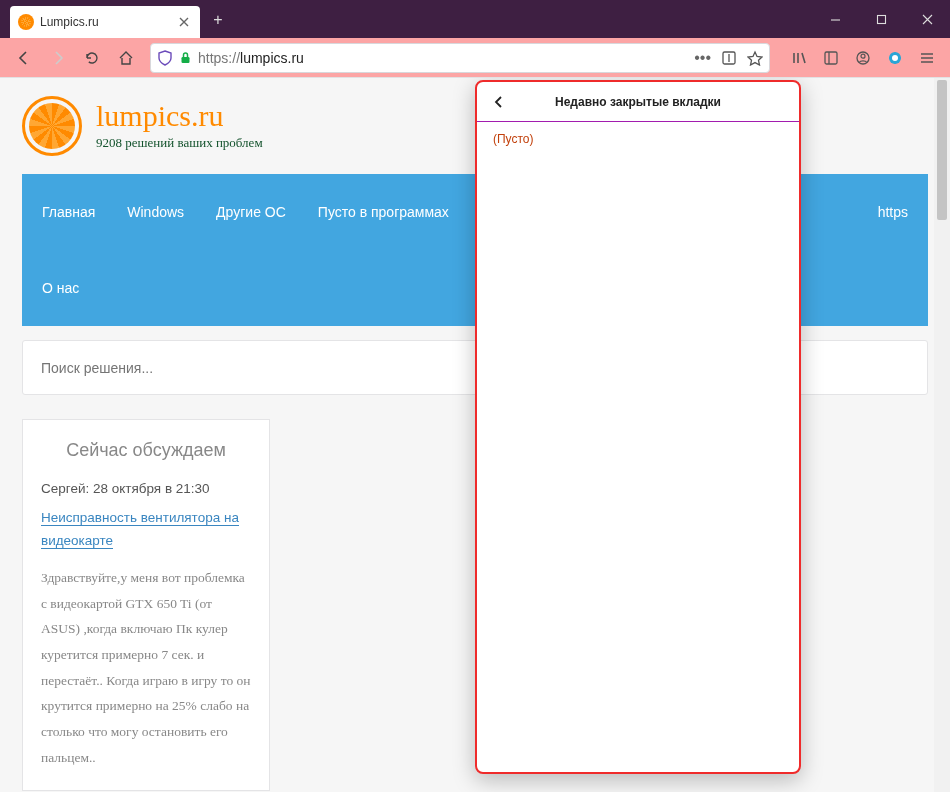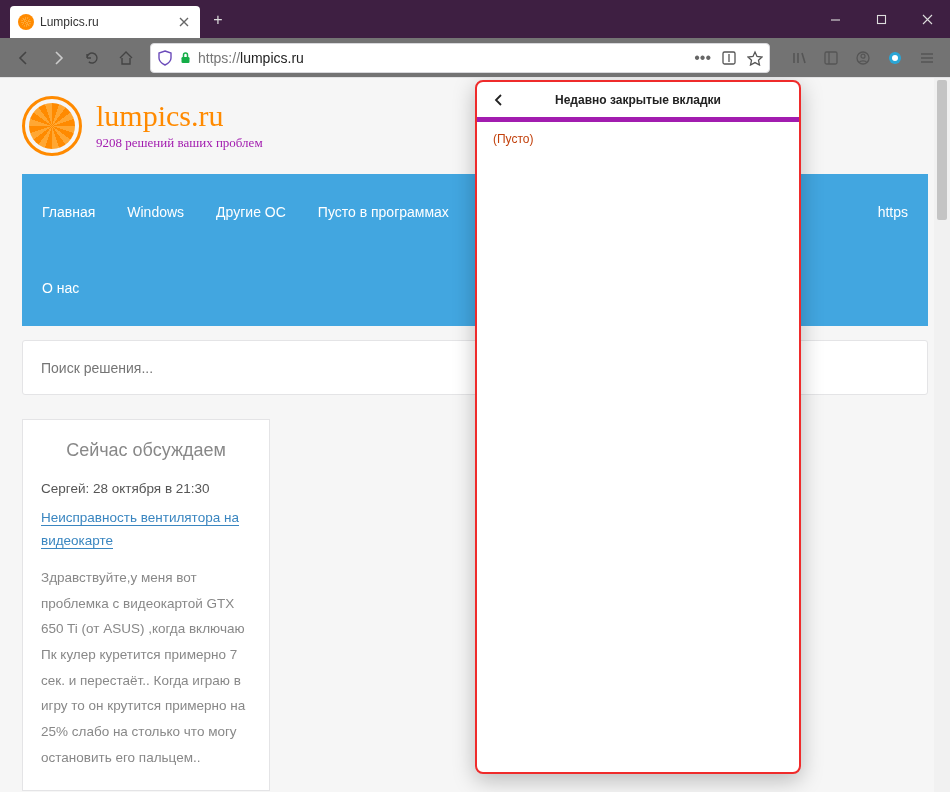--- a/index.html
+++ b/index.html
@@ -10,66 +10,66 @@
 .tab { height: 32px; background: #fff; border-radius: 4px 4px 0 0; width: 190px; display: flex; align-items: center; padding: 0 8px; gap: 6px; font-size: 12px; color: #333; }
 .tab-favicon { width: 16px; height: 16px; border-radius: 50%; background: #ff8a00; position: relative; }
 .tab-favicon::after { content: ""; position: absolute; inset: 3px; border-radius: 50%; background: repeating-conic-gradient(#ff8a00 0 15deg, #ffa733 15deg 30deg); }
 .tab-title { flex: 1; white-space: nowrap; overflow: hidden; text-overflow: ellipsis; }
 .tab-close { width: 16px; height: 16px; display: flex; align-items: center; justify-content: center; color: #666; cursor: pointer; }
 .newtab { width: 28px; height: 28px; display: flex; align-items: center; justify-content: center; color: #ddd; cursor: pointer; font-size: 16px; margin-left: 4px; margin-bottom: 4px;}
 .win-controls { margin-left: auto; display: flex; height: 38px; }
 .win-btn { width: 46px; height: 38px; display: flex; align-items: center; justify-content: center; color: #ddd; cursor: pointer; font-size: 11px; }
 
 
-.toolbar { height: 40px; background: #737373; border-bottom: 1px solid #e2e2e4; display: flex; align-items: center; padding: 0 8px; gap: 2px; }
+.toolbar { height: 40px; background: #fca5a5; border-bottom: 1px solid #e2e2e4; display: flex; align-items: center; padding: 0 8px; gap: 2px; }
 .nav-btn { width: 32px; height: 32px; border-radius: 4px; display: flex; align-items: center; justify-content: center; color: #333; cursor: pointer; }
 .nav-btn.disabled { color: #bbb; }
 .url-wrap { flex: 1; height: 30px; background: #fff; border: 1px solid #d8d8dc; border-radius: 4px; display: flex; align-items: center; padding: 0 6px; gap: 6px; margin: 0 6px; }
 .shield { width: 16px; height: 16px; color: #6b4bba; }
 .lock { color: #14ad47; font-size: 12px; }
 .url-text { flex: 1; font-size: 14px; color: #777; }
 .url-text .domain { color: #222; }
 .url-icons { display: flex; gap: 10px; align-items: center; color: #666; }
 .tool-icons { display: flex; gap: 2px; margin-left: 6px; }
 .tool-icon { width: 30px; height: 30px; display: flex; align-items: center; justify-content: center; color: #555; cursor: pointer; border-radius: 3px; }
 
 
 .viewport { position: relative; height: calc(792px - 78px); overflow: hidden; background: #f6f6f6; }
 .page { padding-top: 14px; }
 .header { display: flex; align-items: center; gap: 14px; padding: 4px 22px 14px; }
 .logo { width: 60px; height: 60px; border-radius: 50%; border: 3px solid #ff8a00; position: relative; overflow: hidden; }
 .logo::before { content: ""; position: absolute; inset: 4px; border-radius: 50%; background: repeating-conic-gradient(#ff8a00 0 18deg, #ffa733 18deg 36deg); }
 .logo-text { color: #ff8a00; font-family: Georgia, serif; font-size: 30px; line-height: 1; }
-.logo-sub { color: #a21caf; font-family: Georgia, serif; font-size: 13px; margin-top: 4px; }
+.logo-sub { color: #14532d; font-family: Georgia, serif; font-size: 13px; margin-top: 4px; }
 
 .navbar { background: #42a6e0; margin: 4px 22px 10px; display: flex; flex-wrap: wrap; padding: 0 4px; }
 .nav-item { color: #fff; padding: 30px 16px; font-size: 14px; cursor: pointer; }
 
 .searchbox { margin: 14px 22px 24px; border: 1px solid #e4e4e6; border-radius: 3px; height: 55px; display: flex; align-items: center; padding: 0 18px; background: #fff; }
 .searchbox input { border: none; outline: none; width: 100%; font-size: 14px; color: #aaa; background: transparent; }
 
 .columns { display: flex; gap: 36px; padding: 0 22px 20px; }
 .sidebar { width: 248px; border: 1px solid #e4e4e6; background: #fff; padding: 20px 18px; }
 .side-title { font-size: 18px; color: #888; font-weight: 300; text-align: center; margin-bottom: 18px; }
 .side-meta { font-size: 13.5px; color: #555; margin-bottom: 8px; line-height: 1.5; }
 .side-link { font-size: 13.5px; color: #3a86c0; text-decoration: none; border-bottom: 1px solid #3a86c0; line-height: 1.7; }
-.side-body { font-size: 13.5px; color: #888; line-height: 1.9; margin-top: 12px; }
+.side-body { font-size: 13.5px; color: #888; line-height: 1.9; margin-top: 12px; font-family: Liberation Serif, serif; }
 
 .main-col { flex: 1; display: flex; flex-direction: column; align-items: center; gap: 8px; padding-top: 8px; }
 .chrome-icon { width: 100px; height: 100px; border-radius: 50%; position: relative; overflow: hidden; background: #fff; }
 .chrome-icon::before { content: ""; position: absolute; inset: 0; background: conic-gradient(#cf3a2c 0 132deg, #f6c138 132deg 255deg,#3cab4a 255deg 360deg); }
 .chrome-icon::after { content:""; position:absolute; width:42px; height:42px; background:radial-gradient(circle,#4487f4 0 14px,#fff 14px 21px,transparent 21px); top:29px; left:29px; border-radius:50%;}
 .firefox-icon { width: 100px; height: 100px; border-radius: 50%; background: radial-gradient(circle at 60% 40%,#ffd24a,#ff8b1a 30%,#f5461a 55%,#c22a66 75%,#5a2b86); margin-top: 36px; }
 .app-label { font-size: 14px; color: #3a86c0; text-align: center; line-height: 1.5; }
 
 .right-edge { width: 60px; }
 
 
 .panel { position: absolute; top: 2px; left: 475px; width: 326px; height: 694px; border: 2px solid #ef2b2b; border-radius: 8px; background: #fff; box-shadow: 0 6px 22px rgba(0,0,0,0.25); z-index: 50; }
-.panel-head { height: 40px; border-bottom: 5px solid #a21caf; display: flex; align-items: center; padding: 0 10px; }
+.panel-head { height: 40px; border-bottom: 1px solid #a21caf; display: flex; align-items: center; padding: 0 10px; }
 .panel-back { width: 24px; height: 24px; display: flex; align-items: center; justify-content: center; cursor: pointer; color:#222; }
 .panel-title { flex: 1; text-align: center; font-size: 12px; font-weight: 600; color: #222; }
 .panel-body { padding: 10px 16px; font-size: 12px; color: #c2410c; }
 
 .scrollbar { position: absolute; right: 0; top: 78px; width: 16px; height: 714px; background: #f1f1f1; }
 .scroll-thumb { background: #c4c4c4; border-radius: 2px; width: 10px; margin: 2px auto; height: 140px; }
 
 svg { display:block; }
 </style>
 </head>

